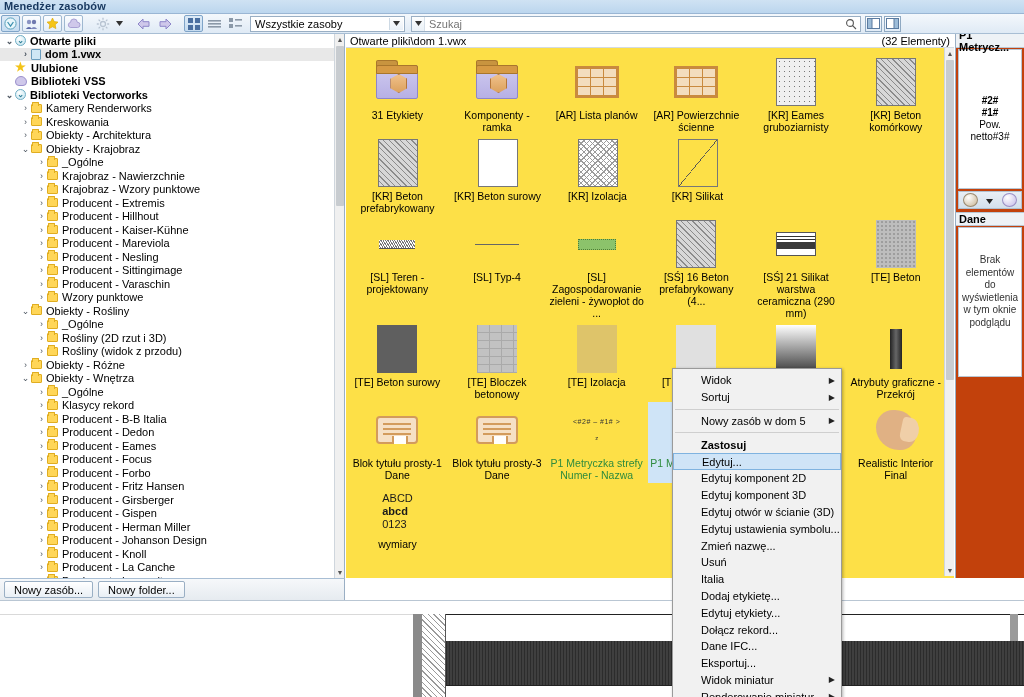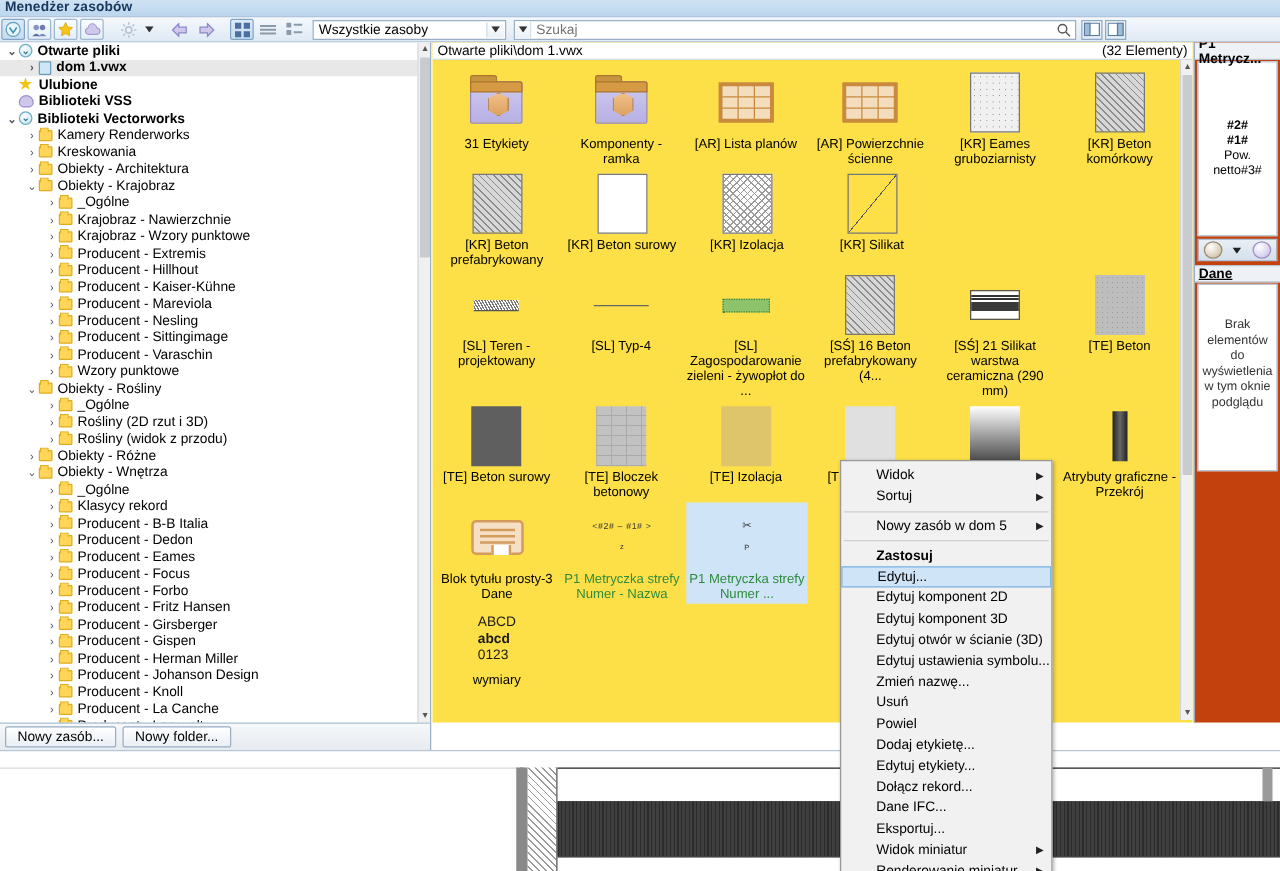--- a/index.html
+++ b/index.html
@@ -251,21 +251,21 @@
   }
   .rp-tools{
     margin:2px 2px 0 2px;height:18px;background:linear-gradient(#e9eff6,#d4e0ec);
     border:1px solid #b0c0d0;display:flex;align-items:center;justify-content:space-around;
   }
   .rp-ico{ width:15px;height:14px;border-radius:50%;
     background:radial-gradient(circle at 35% 30%,#fff,#c8b391);border:1px solid #9a8a70;}
   .rp-ico.purple{ background:radial-gradient(circle at 35% 30%,#fff,#c3b9e8);border-color:#9a90c4;}
   .rp-dane{
     margin-top:3px;height:14px;font-size:11px;font-weight:bold;padding-left:3px;
-    display:flex;align-items:center;background:#eef2f6;border-top:1px solid #b9c6d3;border-bottom:1px solid #b9c6d3;text-decoration:underline;
+    display:flex;align-items:center;background:#eef2f6;border-top:1px solid #b9c6d3;border-bottom:1px solid #b9c6d3;
   }
   .rp-danebox{
     margin:1px 2px;height:150px;background:#fff;border:1px solid #b9c6d3;
     font-size:10px;text-align:center;line-height:12.5px;padding-top:26px;color:#333;
   }
 
   
   .canvas{
     position:absolute;left:0;top:600px;width:1024px;height:97px;background:#fff;
     border-top:1px solid #b9c6d3; overflow:hidden;
@@ -815,20 +815,30 @@
         </div>
         <div class="gridrow">
           <div class="cell">
             <div class="thumb">
               <div class="t-title">
                 <i></i>
                 <i></i>
                 <i></i>
               </div>
             </div>
+            <div class="lbl">Blok tytułu prosty-1 Dane</div>
+          </div>
+          <div class="cell">
+            <div class="thumb">
+              <div class="t-title">
+                <i></i>
+                <i></i>
+                <i></i>
+              </div>
+            </div>
             <div class="lbl">Blok tytułu prosty-3 Dane</div>
           </div>
           <div class="cell greenlbl">
             <div class="thumb">
               <div class="t-sym">
                 <div style="font-size:7px;letter-spacing:.5px;">&lt;#2#&nbsp;–&nbsp;#1#&nbsp;&gt;</div>
                 <div style="font-size:6px;margin-top:6px;">z</div>
               </div>
             </div>
             <div class="lbl">P1 Metryczka strefy Numer - Nazwa</div>
@@ -943,21 +953,21 @@
       <div class="ctxi">
         <span>Edytuj ustawienia symbolu...</span>
       </div>
       <div class="ctxi">
         <span>Zmień nazwę...</span>
       </div>
       <div class="ctxi">
         <span>Usuń</span>
       </div>
       <div class="ctxi">
-        <span>Powiel</span>
+        <span>Italia</span>
       </div>
       <div class="ctxi">
         <span>Dodaj etykietę...</span>
       </div>
       <div class="ctxi">
         <span>Edytuj etykiety...</span>
       </div>
       <div class="ctxi">
         <span>Dołącz rekord...</span>
       </div>

